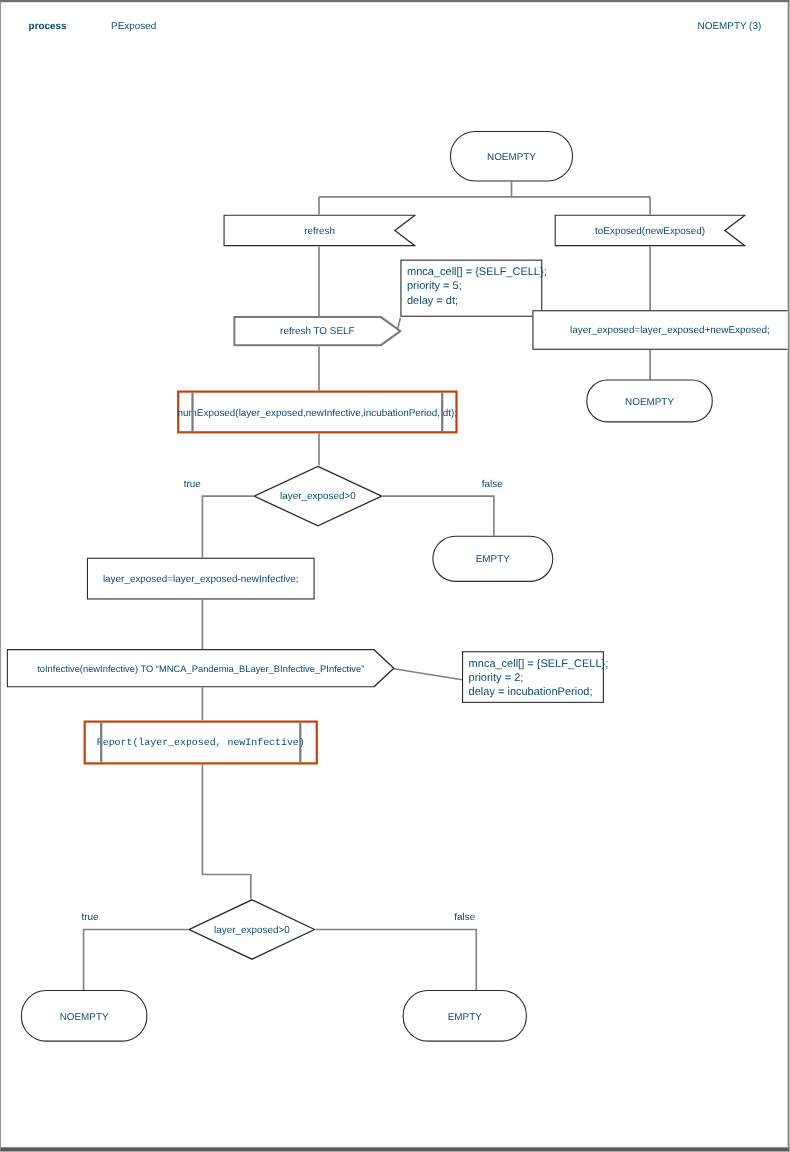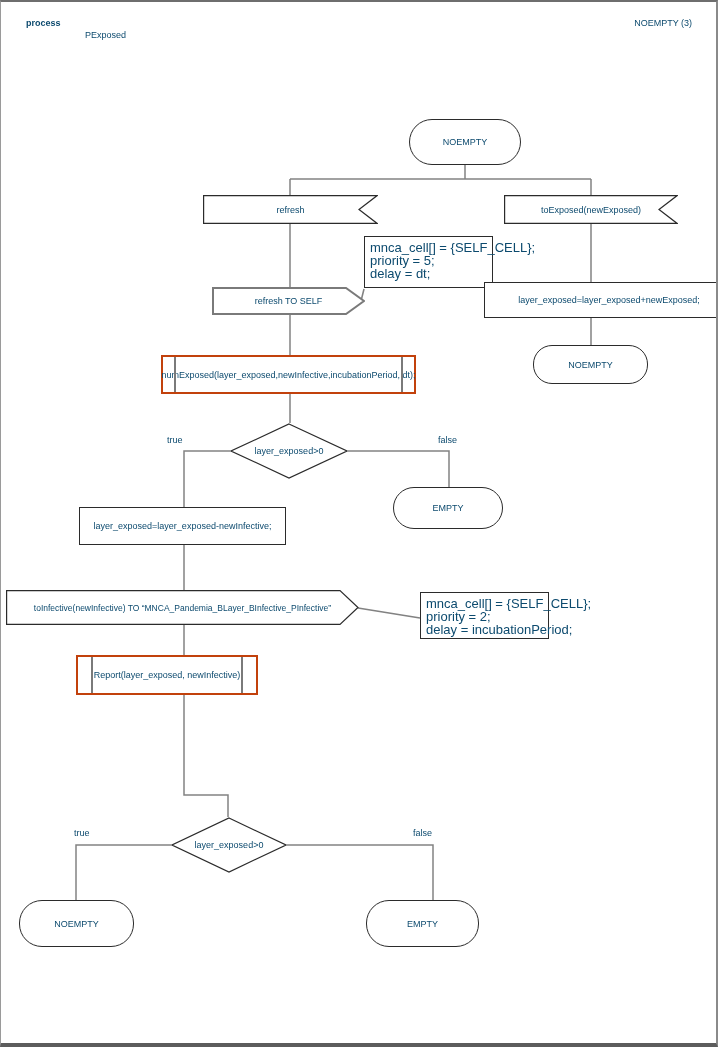--- a/index.html
+++ b/index.html
@@ -17,36 +17,36 @@
     overflow:hidden;
   }
   .hdr{position:absolute;font-size:9px;line-height:11px;white-space:nowrap;}
   .hdr.bold{font-weight:bold;}
   .conn{position:absolute;left:0;top:0;z-index:1;}
   .node{position:absolute;z-index:2;box-sizing:border-box;font-size:9px;
         display:flex;align-items:center;justify-content:center;white-space:nowrap;}
   .terminator{background:#fff;border:1.2px solid #2b2b2b;}
   .rect{background:#fff;border:1.2px solid #2b2b2b;}
   .note{background:#fff;border:1.2px solid #2b2b2b;display:block;padding:4px 5px;}
-  .note .ln{display:block;font-size:13px;line-height:13px;white-space:nowrap;}
+  .note .ln{display:block;font-size:10px;line-height:13px;white-space:nowrap;}
   .predef{background:#fff;border:2px solid #c2410c;}
   .predef .bar{position:absolute;top:0;bottom:0;width:0;border-left:2px solid #7a7a7a;}
   .svgnode{background:transparent;border:none;}
   .svgnode svg{position:absolute;left:0;top:0;}
   .svgnode .lbl{position:relative;z-index:1;}
   .sm{font-size:8.5px;}
   .branch{position:absolute;font-size:9px;z-index:2;white-space:nowrap;}
 </style>
 </head>
 <body>
 
 <div class="page">
 
   <span class="hdr bold" style="left:25px;top:16px;">process</span>
-  <span class="hdr" style="left:84px;top:16px;margin-top:12px;">PExposed</span>
+  <span class="hdr" style="left:100px;top:16px;">PExposed</span>
   <span class="hdr" style="right:24px;top:16px;">NOEMPTY (3)</span>
 
   <svg class="conn" width="718" height="1047">
     <g stroke="#828282" stroke-width="1.5" fill="none">
       <path d="M464 163 V177"></path>
       <path d="M289 177 H590"></path>
       <path d="M289 177 V193"></path>
       <path d="M590 177 V193"></path>
       <path d="M289 222 V286"></path>
       <path d="M289 313 V353"></path>
@@ -133,21 +133,21 @@
       </svg>
     <span class="lbl">toInfective(newInfective) TO “MNCA_Pandemia_BLayer_BInfective_PInfective”</span>
   </div>
 
   <div class="node note" style="left:419px;top:590px;width:129px;height:47px;">
     <span class="ln">mnca_cell[] = {SELF_CELL};</span>
     <span class="ln">priority = 2;</span>
     <span class="ln">delay = incubationPeriod;</span>
   </div>
 
-  <div class="node predef" style="left:75px;top:653px;width:182px;height:40px;">
+  <div class="node predef" style="left:75px;top:653px;width:213px;height:40px;font-family:Liberation Mono, monospace;">
     <span class="bar" style="left:13px;"></span>
     <span class="bar" style="right:13px;"></span>
     <span>Report(layer_exposed, newInfective)</span>
   </div>
 
   <div class="node svgnode" style="left:170px;top:815px;width:116px;height:56px;">
     <svg width="116" height="56">
         <polygon points="58,1 115,28 58,55 1,28" fill="#fff" stroke="#2b2b2b" stroke-width="1.2"></polygon>
       </svg>
     <span class="lbl">layer_exposed&gt;0</span>

